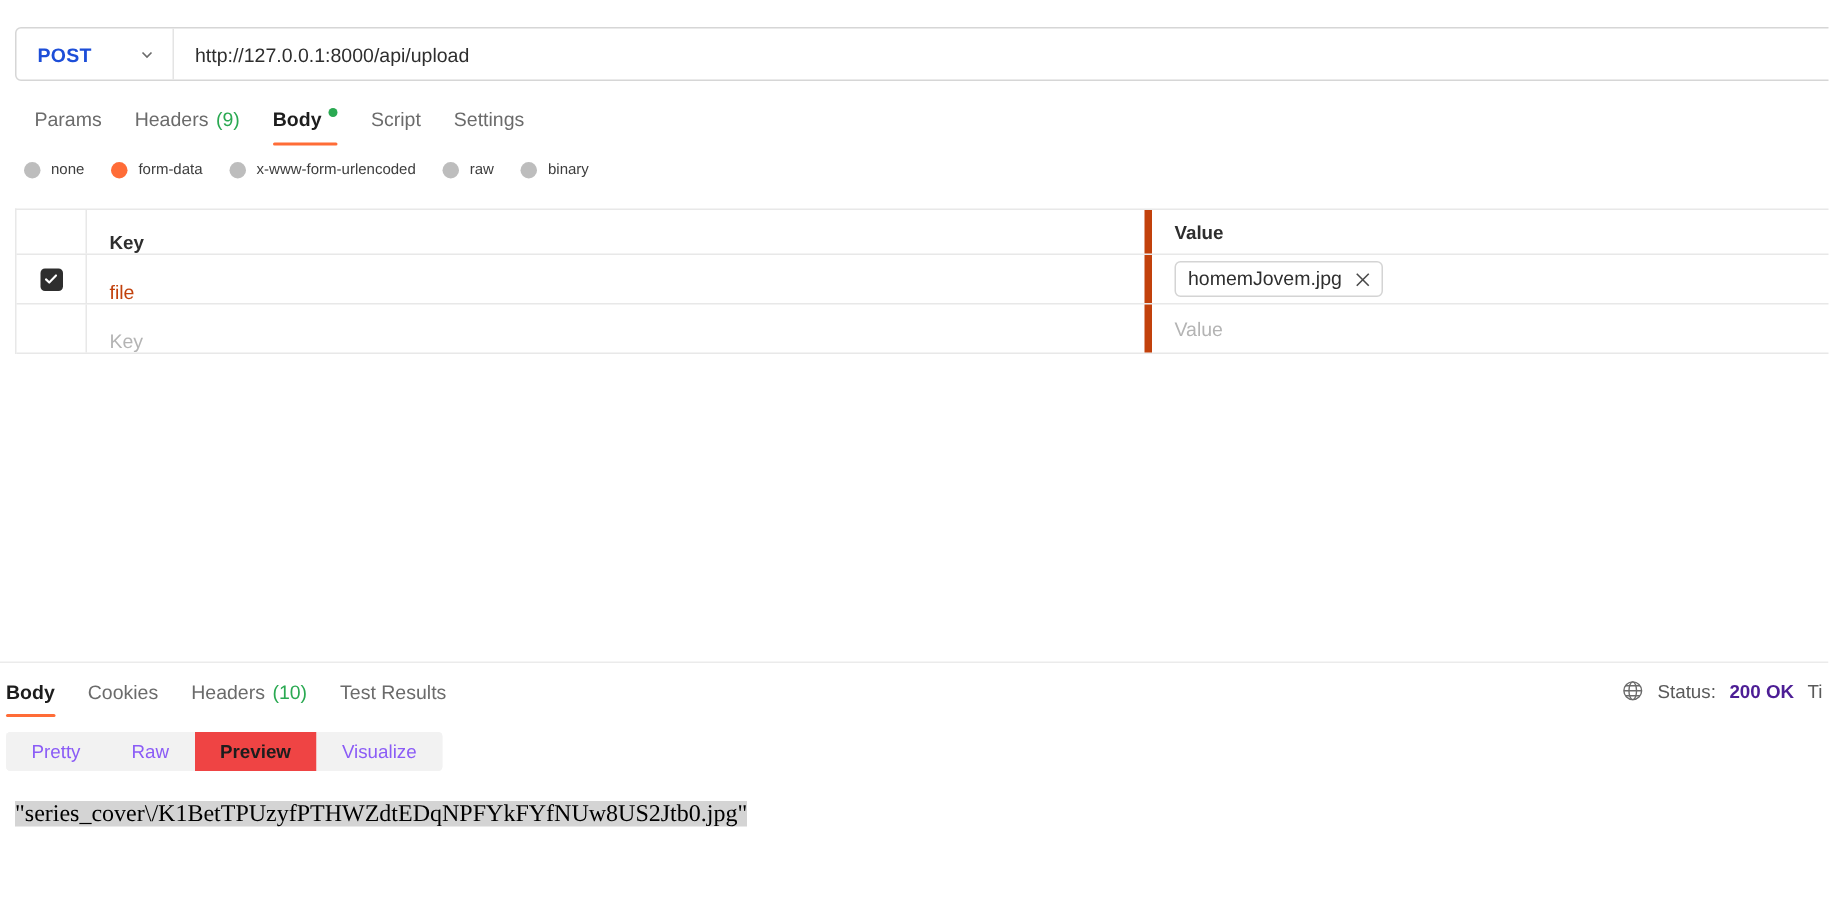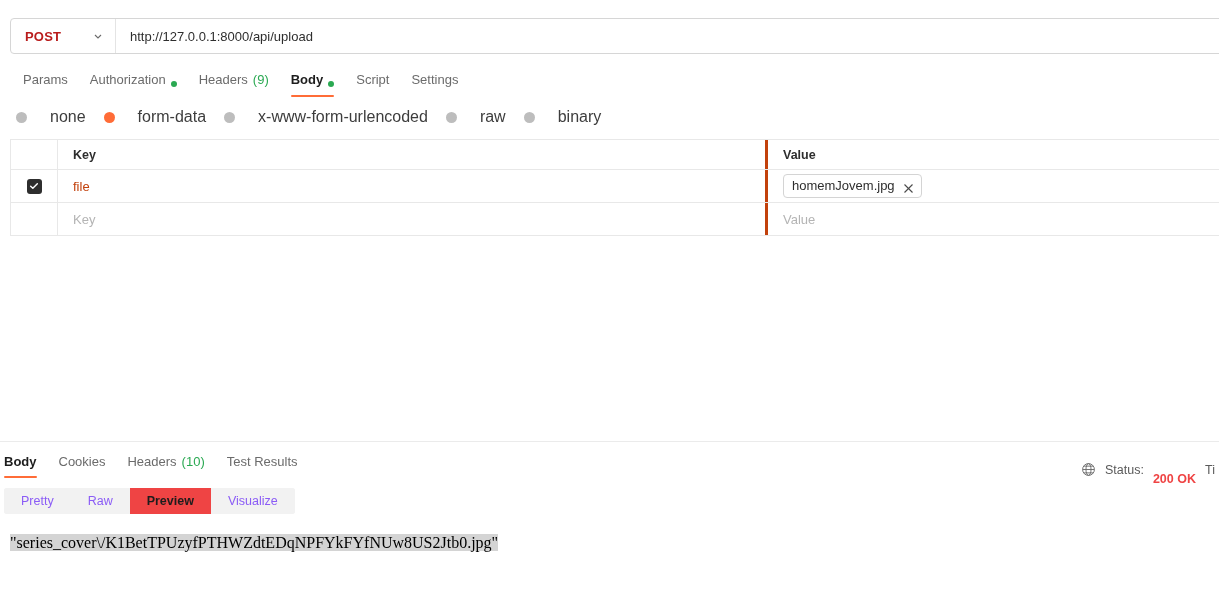--- a/index.html
+++ b/index.html
@@ -36,21 +36,21 @@
     width: 105px;
     display: flex;
     align-items: center;
     justify-content: space-between;
     padding: 0 12px 0 14px;
     box-sizing: border-box;
     cursor: pointer;
     border-right: 1px solid #e4e4e4;
   }
   .method-label {
-    color: #b91c1c;
+    color: #1d4ed8;
     font-weight: bold;
     font-size: 13px;
     letter-spacing: 0.2px;
   }
   .chev {
     width: 10px;
     height: 10px;
     display: block;
   }
   .url-input {
@@ -74,21 +74,21 @@
     gap: 0;
   }
   .tab {
     position: relative;
     padding: 4px 11px 10px 11px;
     font-size: 13px;
     color: #6b6b6b;
     cursor: pointer;
     white-space: nowrap;
     display: flex;
-    align-items: flex-end;
+    align-items: flex-start;
     gap: 5px;
   }
   .tab.active {
     color: #1d1d1d;
     font-weight: bold;
   }
   .tab.active::after {
     content: "";
     position: absolute;
     left: 11px;
@@ -114,23 +114,23 @@
     position: absolute;
     left: 16px;
     top: 108px;
     display: flex;
     align-items: center;
     gap: 18px;
   }
   .radio-opt {
     display: flex;
     align-items: center;
-    gap: 23px;
-    cursor: pointer;
-    font-size: 16px;
+    gap: 7px;
+    cursor: pointer;
+    font-size: 10px;
     color: #3d3d3d;
   }
   .radio-dot {
     width: 11px;
     height: 11px;
     border-radius: 50%;
     background: #bdbdbd;
     display: inline-block;
     flex: none;
   }
@@ -165,24 +165,24 @@
     align-items: center;
     justify-content: center;
     border-right: 1px solid #e8e8e8;
     box-sizing: border-box;
   }
   .cell-key {
     width: 710px;
     flex: none;
     height: 100%;
     display: flex;
-    align-items: center;
+    align-items: flex-end;
     padding-left: 15px;
     box-sizing: border-box;
-    border-right: 3px solid #c2410c;
+    border-right: 5px solid #c2410c;
   }
   .cell-val {
     flex: 1;
     height: 100%;
     display: flex;
     align-items: center;
     padding-left: 15px;
     box-sizing: border-box;
   }
   .col-head {
@@ -203,21 +203,21 @@
     height: 15px;
     border-radius: 3px;
     background: #2e2e2e;
     display: flex;
     align-items: center;
     justify-content: center;
     cursor: pointer;
   }
   .file-chip {
     display: inline-flex;
-    align-items: flex-end;
+    align-items: center;
     gap: 8px;
     border: 1px solid #d4d4d4;
     border-radius: 4px;
     padding: 3px 7px 3px 8px;
     background: #fff;
     font-size: 13px;
     color: #2e2e2e;
     line-height: 1.2;
   }
   .chip-x {
@@ -256,21 +256,21 @@
     display: flex;
     align-items: center;
     gap: 9px;
     font-size: 12.5px;
     color: #5a5a5a;
     white-space: nowrap;
     overflow: hidden;
     width: 138px;
   }
   .globe-icon { width: 15px; height: 15px; display: block; flex: none; }
-  .status-ok { color: #ef4444; font-weight: bold; margin-top: 19px; }
+  .status-ok { color: #4c1d95; font-weight: bold; }
   .status-label { color: #5a5a5a; }
 
   
   .view-seg {
     position: absolute;
     left: 4px;
     top: 488px;
     display: flex;
     background: #f2f2f2;
     border-radius: 3px;
@@ -317,24 +317,20 @@
         <polyline points="2,4 5,7 8,4"></polyline>
       </svg>
     </span>
   </div>
   <input class="url-input" type="text" value="http://127.0.0.1:8000/api/upload" placeholder="Enter URL or paste text" style="">
 </div>
 
 <div class="req-tabs">
   <div class="tab">
     <span>Params</span>
-  </div>
-  <div class="tab">
-    <span>Authorization</span>
-    <span class="dot-green"></span>
   </div>
   <div class="tab">
     <span>Headers</span>
     <span class="count-green">(9)</span>
   </div>
   <div class="tab active">
     <span>Body</span>
     <span class="dot-green"></span>
   </div>
   <div class="tab">

